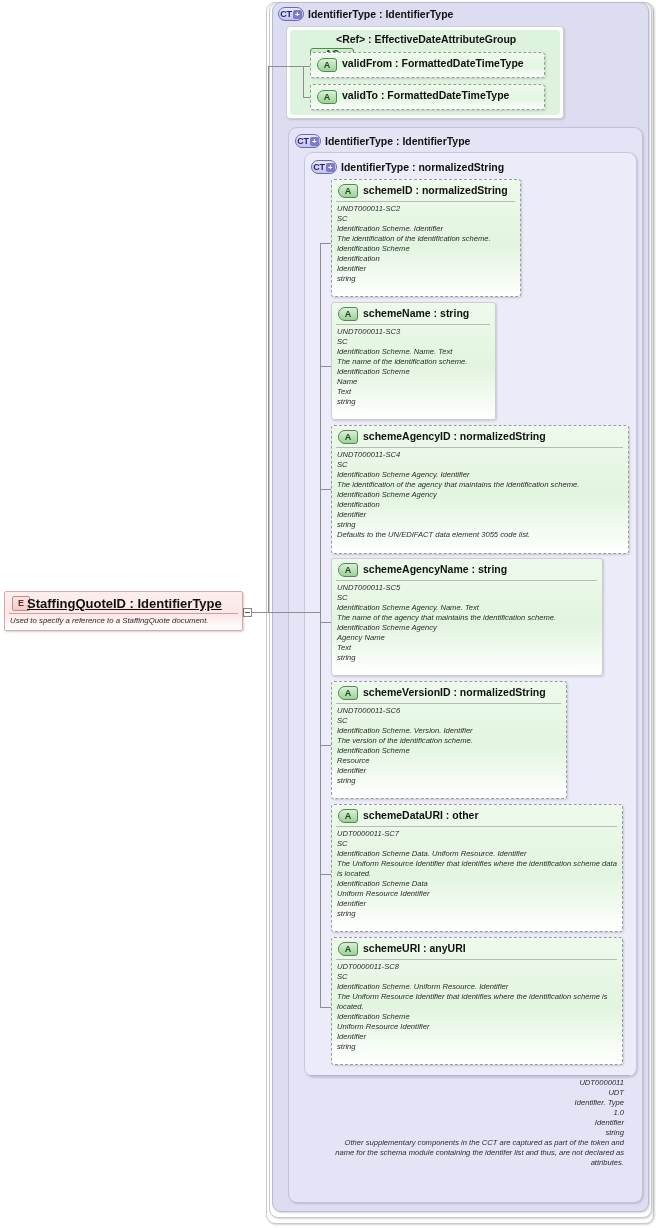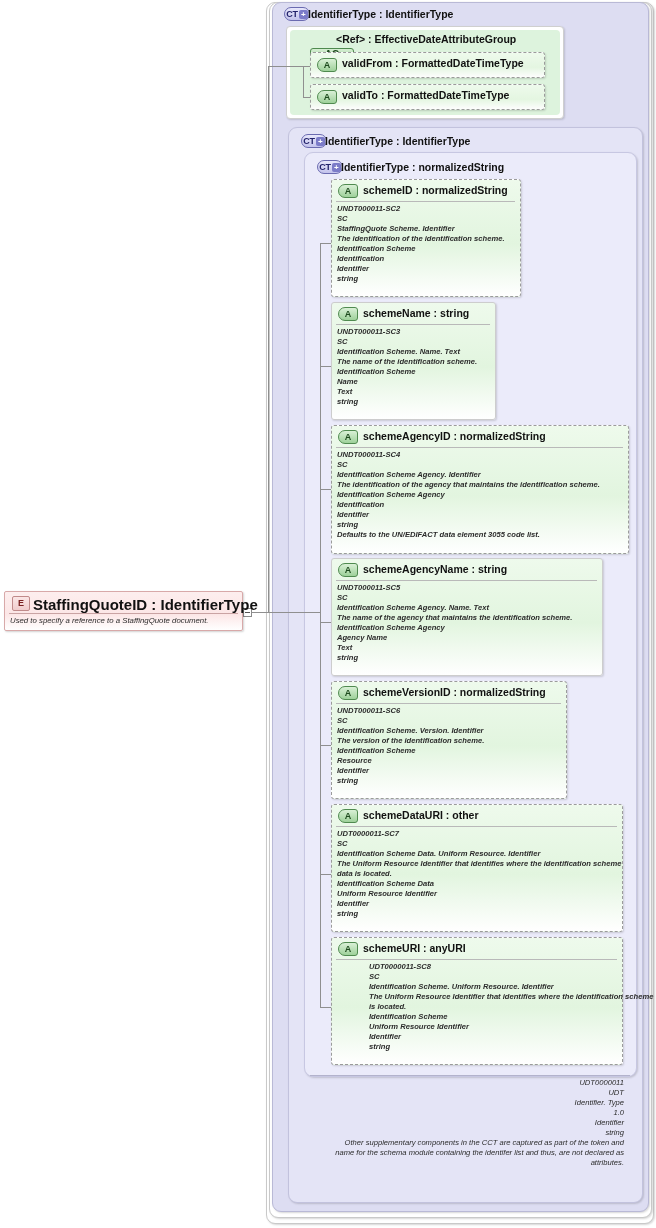--- a/index.html
+++ b/index.html
@@ -42,21 +42,21 @@
 
   
   .badge{
     position:absolute;box-sizing:border-box;
     display:flex;align-items:center;justify-content:center;
     font-size:9px;font-weight:bold;letter-spacing:-.2px;
     line-height:1;
   }
   .badge-ct{
     width:26px;height:14px;border:1px solid #6a6ab0;border-radius:7px;
-    background:linear-gradient(#e7e7fb,#c3c3ec);color:#22226a;margin-left:6px;
+    background:linear-gradient(#e7e7fb,#c3c3ec);color:#22226a;
   }
   .badge-ct .plus{
     display:inline-block;width:9px;height:9px;margin-left:1px;
     border-radius:2px;background:#7b7bc8;color:#fff;font-size:8px;
     line-height:9px;text-align:center;
   }
   .badge-ag{
     width:44px;height:14px;border:1px solid #4f8a4f;border-radius:3px;
     background:linear-gradient(#d6efd3,#9ed19a);color:#1d4a1d;font-size:10px;margin-top:16px;
   }
@@ -95,36 +95,36 @@
     position:absolute;left:31px;top:4px;
     font-size:10.5px;font-weight:bold;color:#111;white-space:nowrap;
   }
   .attr .rule{
     position:absolute;left:4px;right:5px;top:21px;height:1px;background:#b9b9b9;
   }
   .attr .doc{
     position:absolute;left:5px;top:24px;right:4px;
     font-size:7.6px;font-style:italic;color:#2b2b2b;line-height:10px;
     font-family:"Liberation Sans","DejaVu Sans",sans-serif;
-    font-weight:bold;
   }
   .attr .doc div{white-space:nowrap;}
   .attr .doc div.wrap{white-space:normal;}
 
   
   .elembox{
     position:absolute;box-sizing:border-box;
     border:1px solid #d8a9a9;border-radius:2px;
     background:linear-gradient(180deg,#fdeeee 0%,#fce6e6 58%,#ffffff 100%);
     box-shadow:1px 1px 2px rgba(0,0,0,.18);
   }
   .elembox .ehdr{position:relative;height:21px;}
   .elembox .ename{
-    position:absolute;left:28px;top:4px;font-size:15px;font-weight:bold;color:#111;
+    position:absolute;left:22px;top:4px;font-size:13px;font-weight:bold;color:#111;
     white-space:nowrap;
+    text-decoration:underline;
   }
   .elembox .erule{position:absolute;left:4px;right:4px;top:21px;height:1px;background:#c9a3a3;}
   .elembox .edoc{
     position:absolute;left:5px;top:24px;right:3px;
     font-size:7.8px;font-style:italic;color:#2b2b2b;line-height:10px;white-space:nowrap;
   }
 
   
   .footdoc{
     position:absolute;font-size:7.6px;font-style:italic;color:#2b2b2b;
@@ -217,21 +217,21 @@
   <div class="hdr">
     <div class="badge badge-a" style="left:6px;top:4px;">
         <span>A</span>
       </div>
     <div class="hname">schemeID : normalizedString</div>
   </div>
   <div class="rule"></div>
   <div class="doc">
     <div>UNDT000011-SC2</div>
     <div>SC</div>
-    <div>StaffingQuote Scheme. Identifier</div>
+    <div>Identification Scheme. Identifier</div>
     <div>The identification of the identification scheme.</div>
     <div>Identification Scheme</div>
     <div>Identification</div>
     <div>Identifier</div>
     <div>string</div>
   </div>
 </div>
 
 <div class="attr solid" style="left:331px;top:302px;width:165px;height:118px;">
   <div class="hdr">
@@ -335,21 +335,21 @@
 </div>
 
 <div class="attr dashed" style="left:331px;top:937px;width:292px;height:128px;">
   <div class="hdr">
     <div class="badge badge-a" style="left:6px;top:4px;">
         <span>A</span>
       </div>
     <div class="hname">schemeURI : anyURI</div>
   </div>
   <div class="rule"></div>
-  <div class="doc" style="width:285px;margin-left:32px;">
+  <div class="doc" style="width:285px;">
     <div>UDT0000011-SC8</div>
     <div>SC</div>
     <div>Identification Scheme. Uniform Resource. Identifier</div>
     <div class="wrap">The Uniform Resource Identifier that identifies where the identification scheme is located.</div>
     <div>Identification Scheme</div>
     <div>Uniform Resource Identifier</div>
     <div>Identifier</div>
     <div>string</div>
   </div>
 </div>

